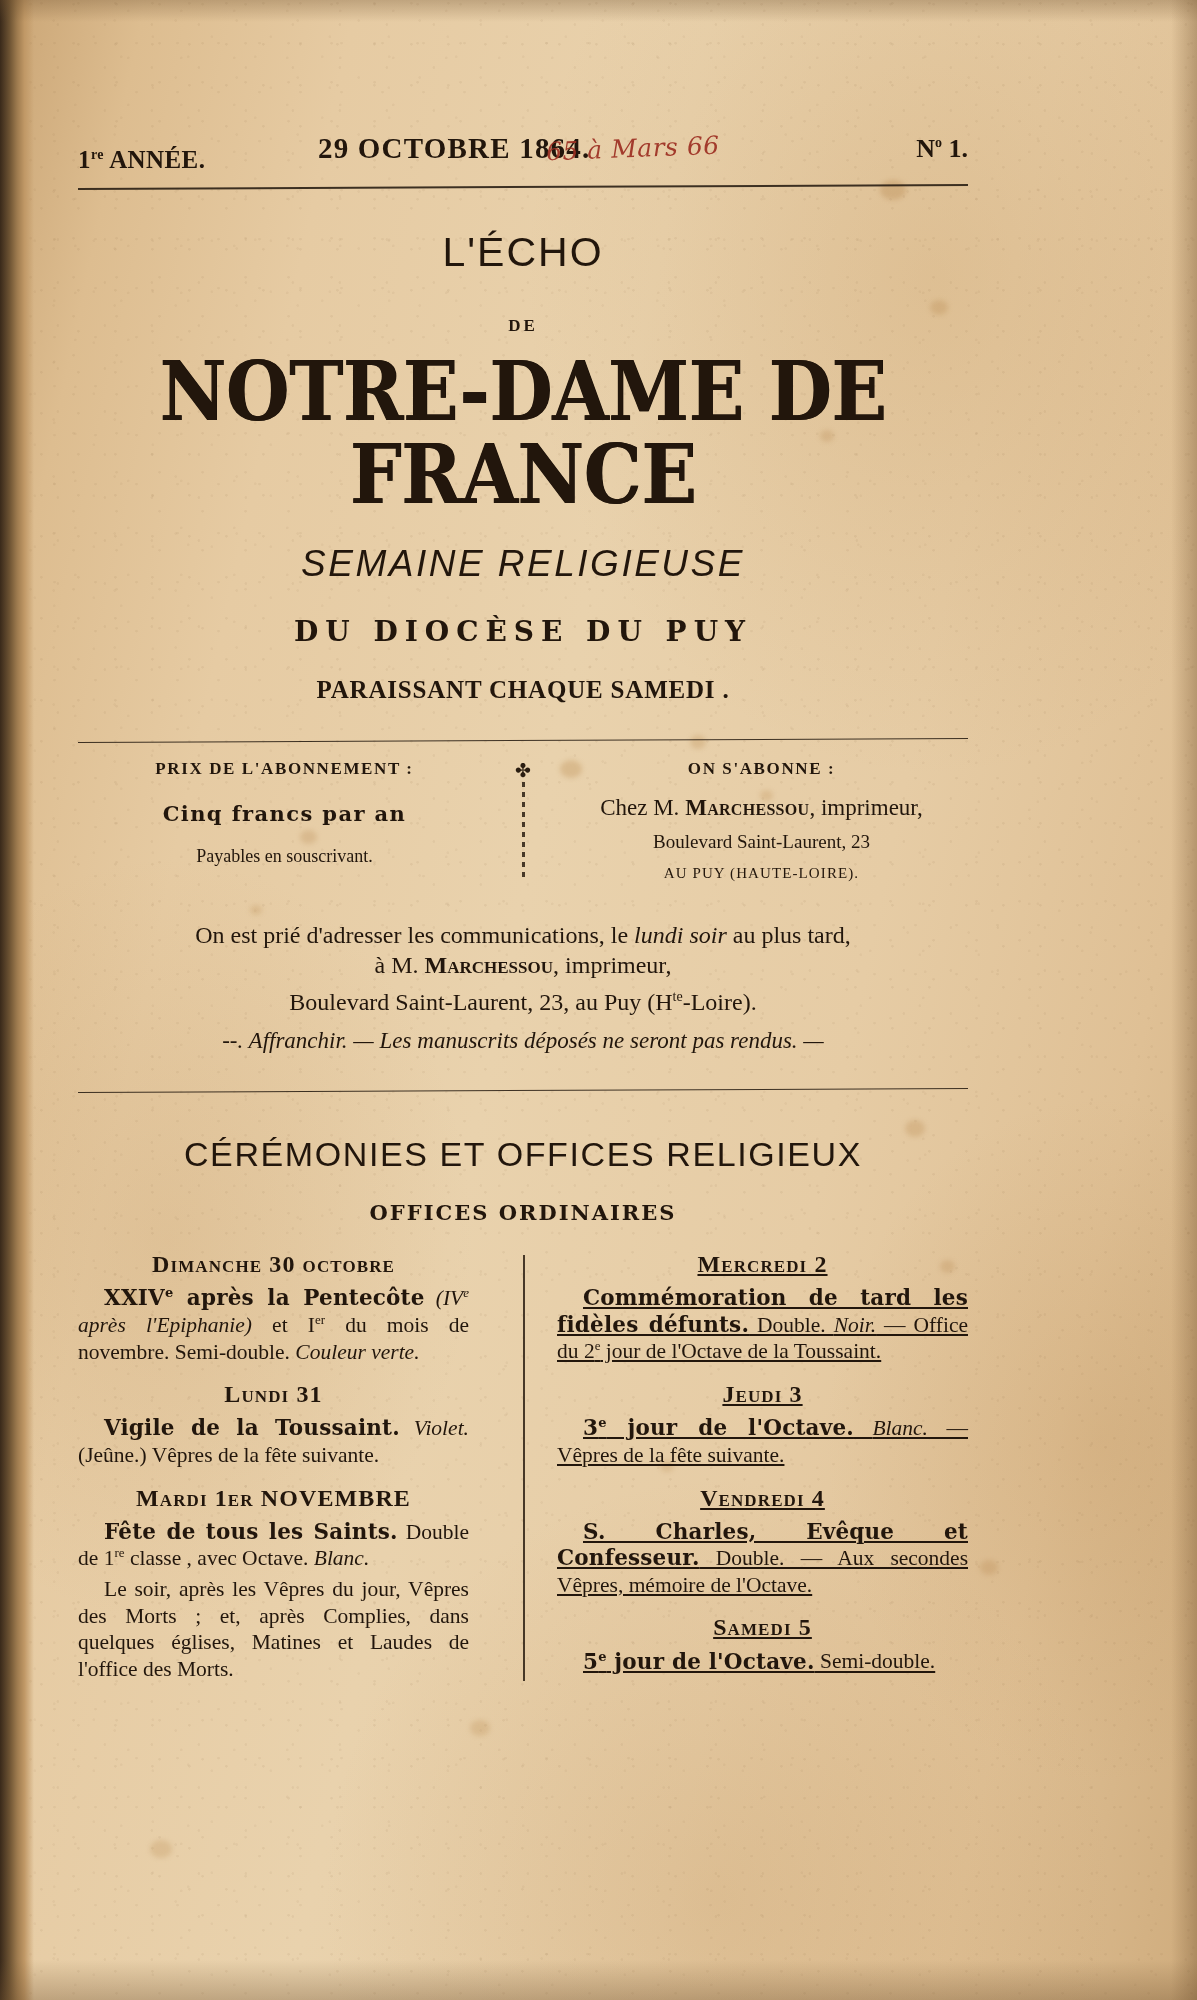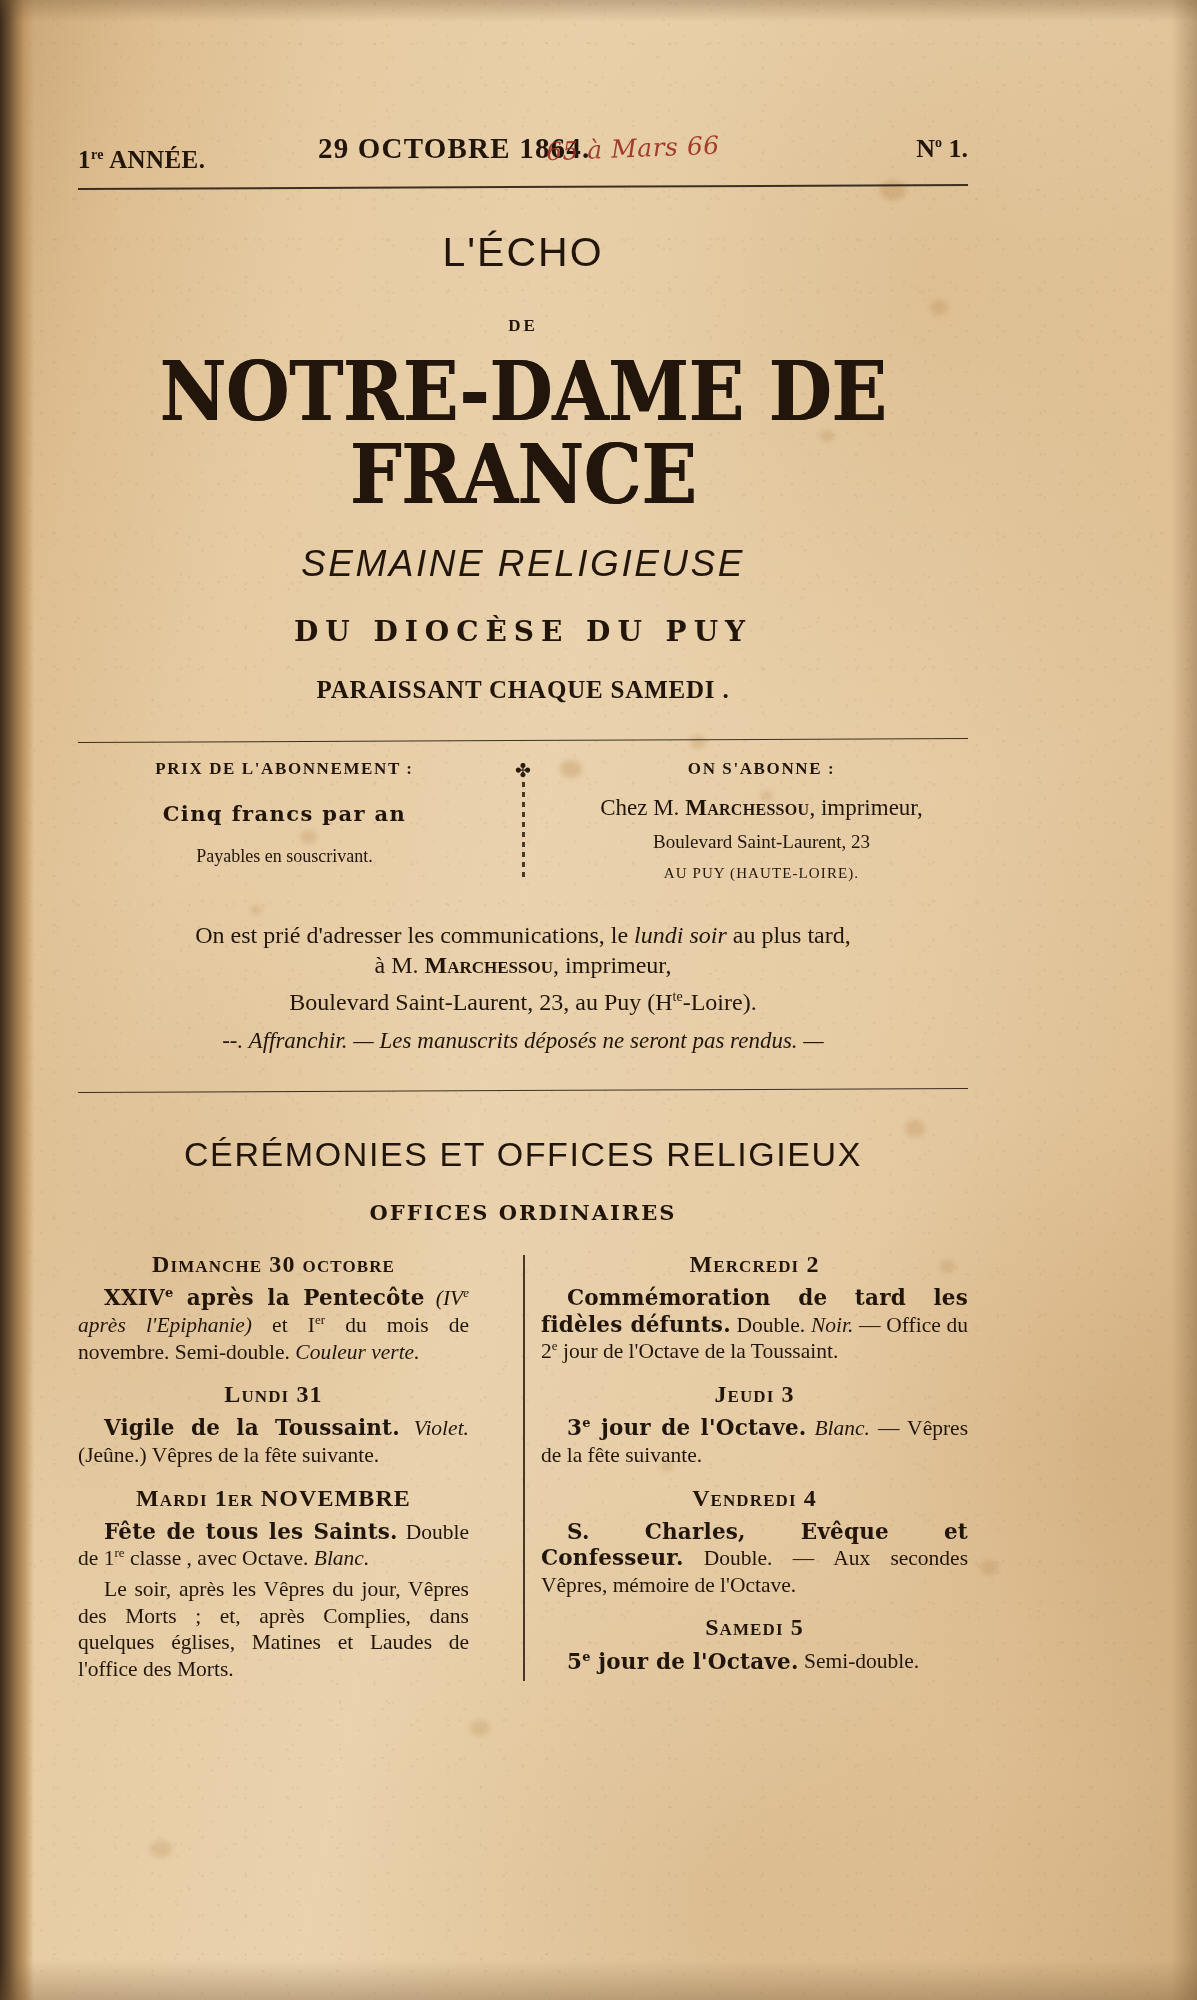--- a/index.html
+++ b/index.html
@@ -302,21 +302,21 @@
     bottom: 6px;
     width: 1.6px;
     background: #2a1d10;
     opacity: .85;
   }
   .cal-col {
     width: 50%;
     box-sizing: border-box;
   }
   .cal-col.left  { padding-right: 54px; }
-  .cal-col.right { padding-left: 18px; }
+  .cal-col.right { padding-left: 34px; text-decoration: underline; }
 
   .day-head {
     text-align: center;
     font-family: "Liberation Serif", serif;
     font-weight: 700;
     font-variant: small-caps;
     font-size: 24px;
     letter-spacing: 1.1px;
     margin: 16px 0 7px;
   }

